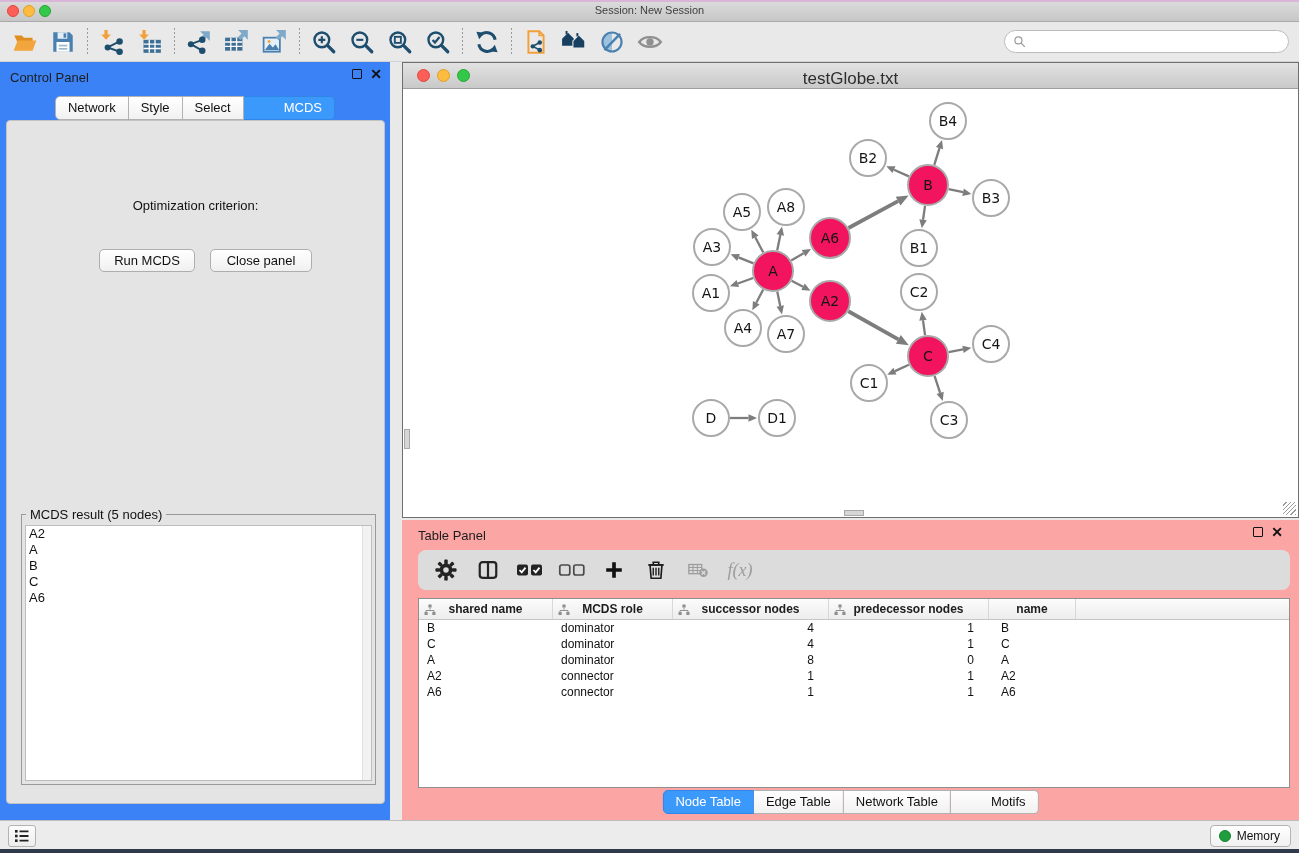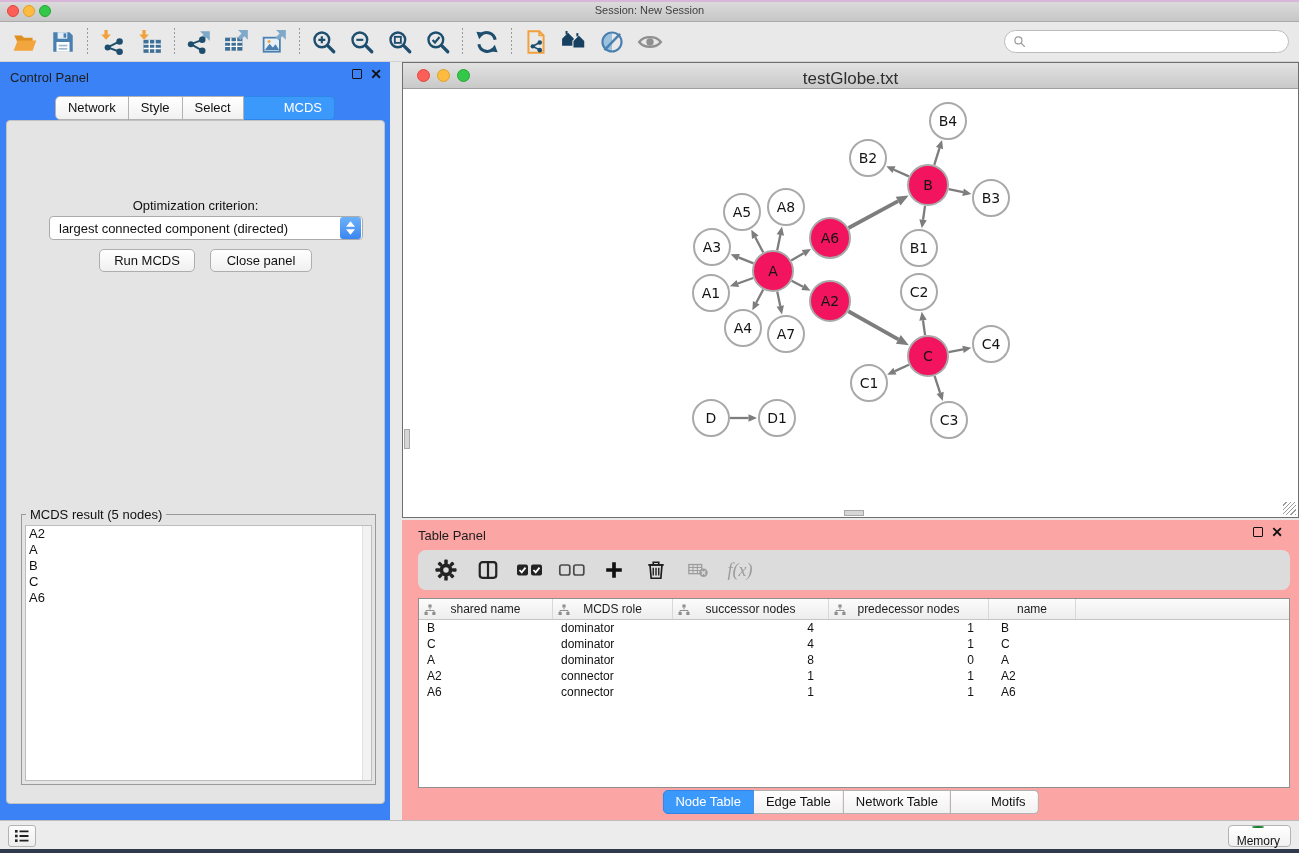--- a/index.html
+++ b/index.html
@@ -78,38 +78,38 @@
     background:repeating-linear-gradient(135deg, transparent 0 2px, #9a9a9a 2px 3px); }
   
   .table-panel { position:absolute; left:402px; top:520px; width:897px; height:300px; background:#fca5a5; }
   .tp-toolbar { position:absolute; left:16px; right:9px; top:30px; height:40px; background:#dcdcdc; border-radius:8px;
     display:flex; align-items:center; padding-left:14px; gap:14px; }
   .tp-btn { width:28px; height:28px; display:flex; align-items:center; justify-content:center; }
   .tp-btn svg { width:22px; height:22px; }
   .tp-btn.wide svg { width:30px; }
   .fx-label { font-family:"Liberation Serif", serif; font-style:italic; font-size:18px; color:#9c9c9c; }
   .data-table { position:absolute; left:16px; right:9px; top:78px; height:190px; background:#fff; border:1px solid #8f8f8f; }
-  .thead { display:flex; height:21px; background:linear-gradient(#fcfcfc,#ededed); border-bottom:1px solid #c6c6c6; }
+  .thead { display:flex; height:21px; background:linear-gradient(#fcfcfc,#ededed); border-bottom:1px solid #c6c6c6;font-weight:bold; }
   .th { position:relative; border-right:1px solid #d8d8d8; font-size:12px; color:#1d1d1d;
     display:flex; align-items:center; justify-content:center; }
   .th .tree-ic { position:absolute; left:5px; top:5px; }
   .tr { display:flex; height:16px; }
   .td { font-size:12px; color:#111; line-height:16px; white-space:nowrap; overflow:hidden; }
   .c0 { width:134px; } .c1 { width:120px; } .c2 { width:156px; } .c3 { width:160px; } .c4 { width:87px; }
   .td.c0,.td.c1 { padding-left:8px; }
   .td.c2,.td.c3 { text-align:right; padding-right:15px; }
   .td.c4 { padding-left:12px; }
   .tp-tabs { position:absolute; top:270px; left:50%; transform:translateX(-50%); display:flex; }
   
   .statusbar { position:absolute; left:0; top:820px; width:100%; height:29px; background:#ececec; border-top:1px solid #bdbdbd; }
   .list-btn { position:absolute; left:8px; top:4px; width:28px; height:22px; background:linear-gradient(#fdfdfd,#ededed);
     border:1px solid #b3b3b3; border-radius:3px; display:flex; align-items:center; justify-content:center; }
   .memory-btn { position:absolute; right:8px; top:4px; height:22px; padding:0 10px 0 8px;
     background:linear-gradient(#ffffff,#f1f1f1); border:1px solid #b3b3b3; border-radius:4px;
-    display:flex; align-items:center; gap:6px; font-size:12px; color:#111; font-family:"Liberation Sans",sans-serif;flex-direction:column; }
+    display:flex; align-items:center; gap:6px; font-size:12px; color:#111; font-family:"Liberation Sans",sans-serif; }
   .mem-dot { width:12px; height:12px; border-radius:50%; background:#1f9e3d; border:1px solid #15802f; }
   .desktop-strip { position:absolute; left:0; top:849px; width:100%; height:4px; background:#2f3a4c; }
 </style>
 </head>
 <body>
 
 <div class="app">
 
   <div class="titlebar">
     <span class="tl red"></span>
@@ -275,31 +275,20 @@
       </span>
     </div>
     <div class="seg-row" id="cp-tabs">
         <button class="seg-btn">Network</button>
         <button class="seg-btn">Style</button>
         <button class="seg-btn">Select</button>
         <button class="seg-btn sel">MCDS</button>
       </div>
     <div class="cp-body">
       <div class="opt-label">Optimization criterion:</div>
-      <div class="dropdown">
-        <span class="dd-text">largest connected component (directed)</span>
-        <span class="dd-step">
-          <svg viewBox="0 0 10 6">
-              <polygon points="5,0 10,6 0,6" fill="#fff"></polygon>
-            </svg>
-          <svg viewBox="0 0 10 6">
-              <polygon points="0,0 10,0 5,6" fill="#fff"></polygon>
-            </svg>
-        </span>
-      </div>
       <div class="cp-buttons">
         <button class="mac-btn btn-run">Run MCDS</button>
         <button class="mac-btn btn-close">Close panel</button>
       </div>
       <div class="fieldset">
         <span class="legend">MCDS result (5 nodes)</span>
         <div class="result-list" id="result-list">
           <div class="result-scroll"></div>
         <div class="result-item">A2</div>
             <div class="result-item">A</div>

